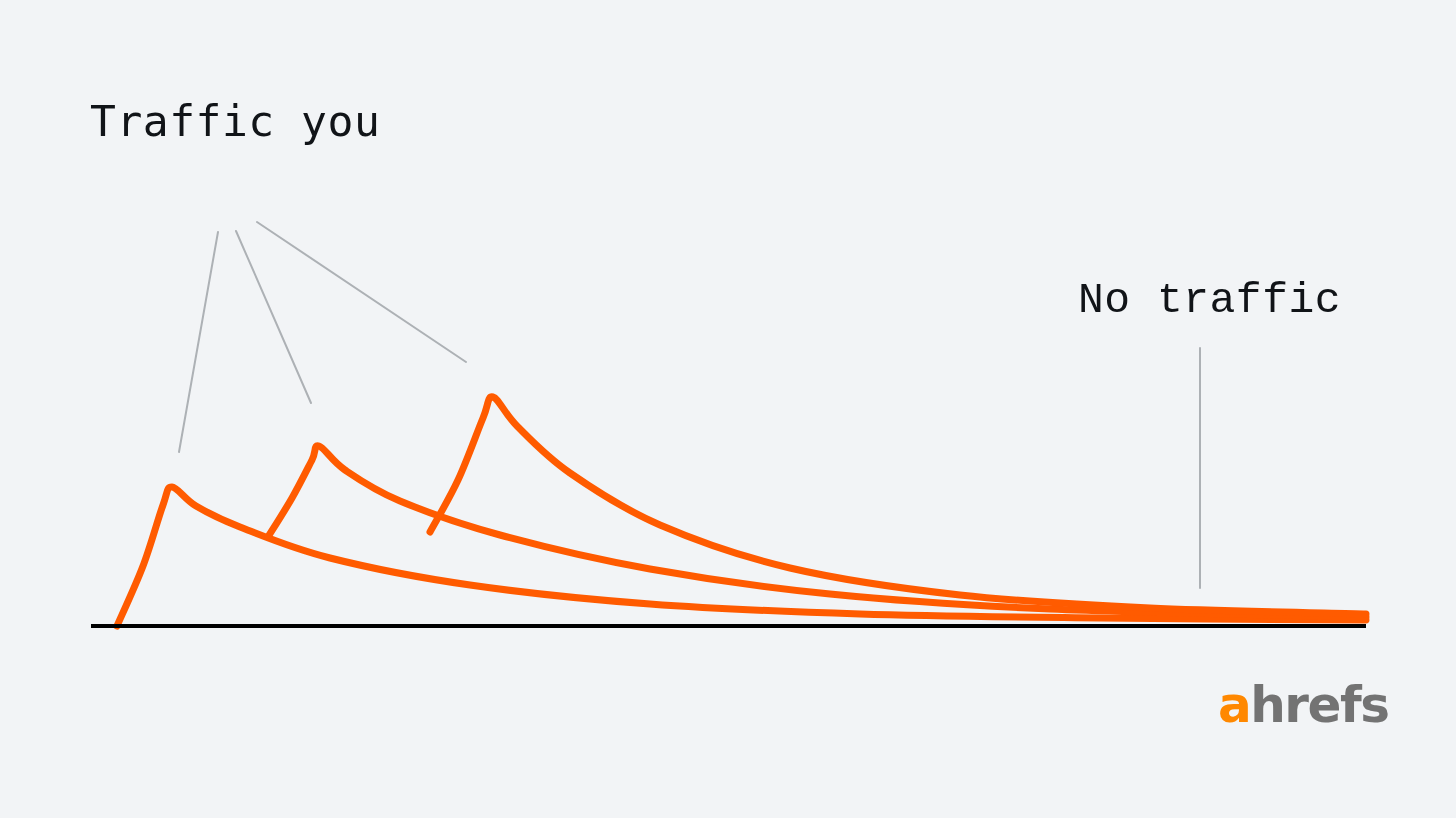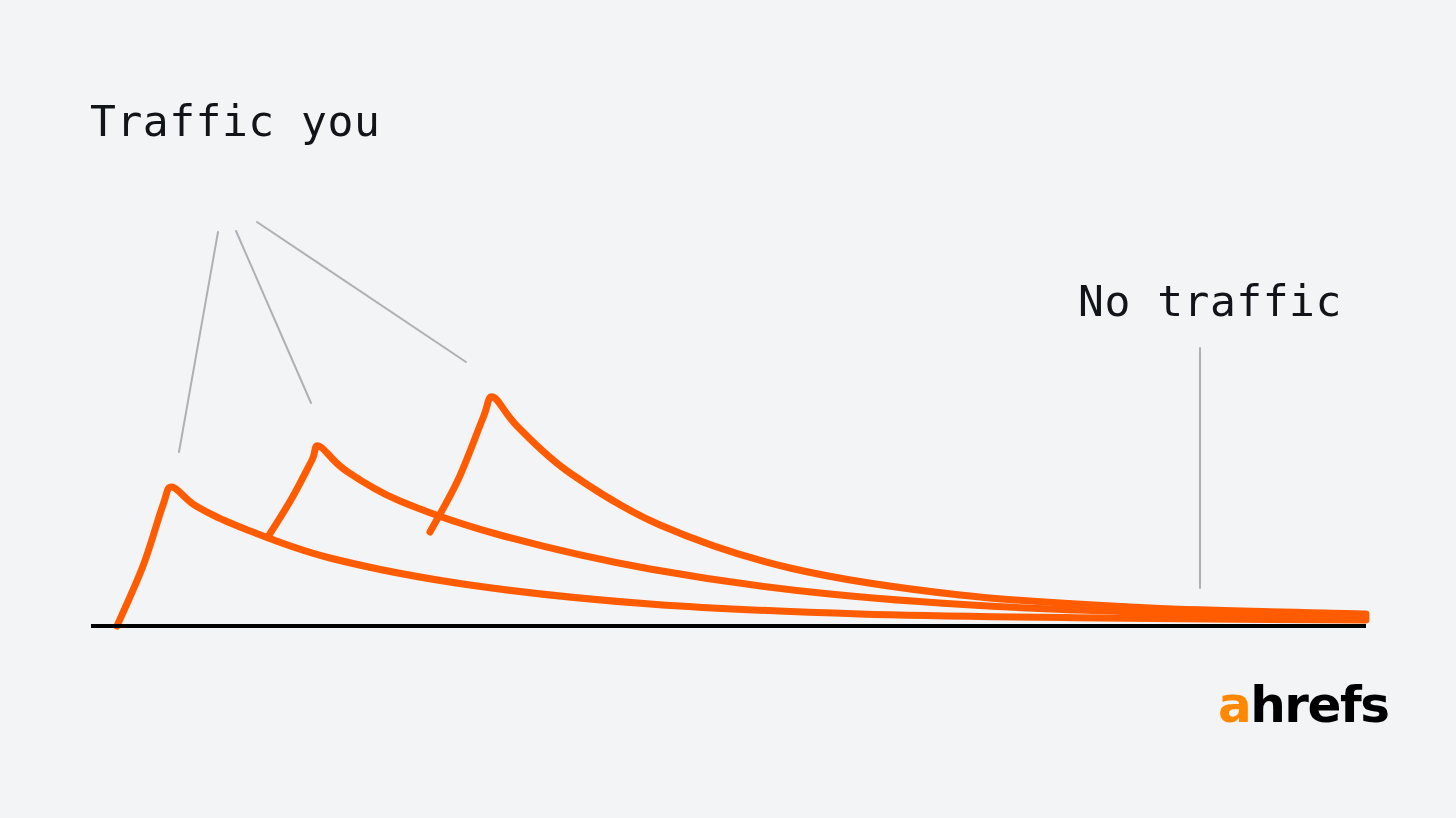--- a/index.html
+++ b/index.html
@@ -39,33 +39,34 @@
     left: 90px;
     top: 92px;
     font-size: 43px;
     line-height: 58px;
   }
   #label-notraffic {
     left: 1078px;
     top: 272px;
     font-size: 43px;
     line-height: 58px;
+    font-family: Liberation Mono, monospace;
   }
   #brand {
     position: absolute;
     left: 1218px;
     top: 680px;
     font-family: "DejaVu Sans", "Liberation Sans", sans-serif;
     font-size: 50px;
     font-weight: 700;
     letter-spacing: -1.5px;
     line-height: 1;
   }
   #brand .brand-a { color: #ff8800; }
-  #brand .brand-rest { color: #000000; }
+  #brand .brand-rest { color: #737373; }
 </style>
 </head>
 <body>
 
 <div id="stage">
 
   <svg id="figure" viewBox="0 0 1456 818" aria-hidden="true">
 
     <g>
       <line x1="218" y1="232" x2="179" y2="452" stroke="#adb1b5" stroke-width="2" stroke-linecap="round"></line>

